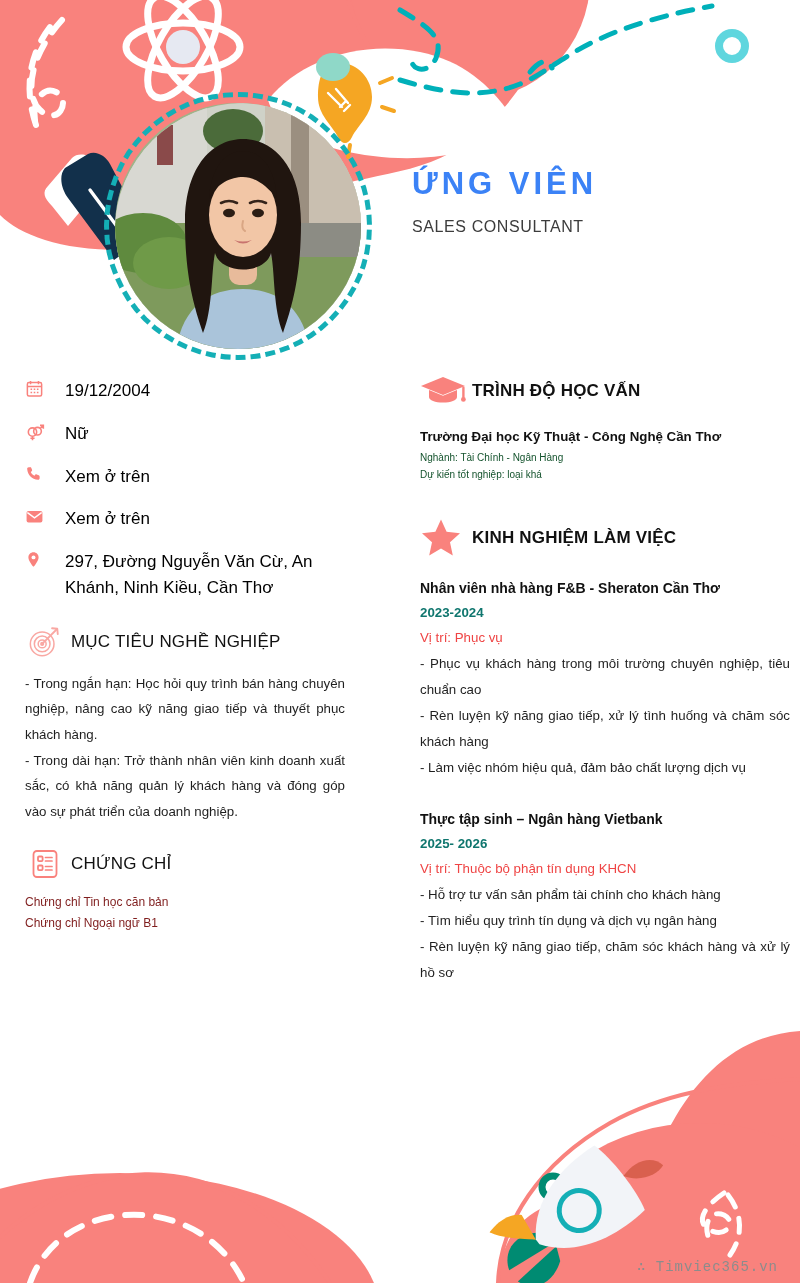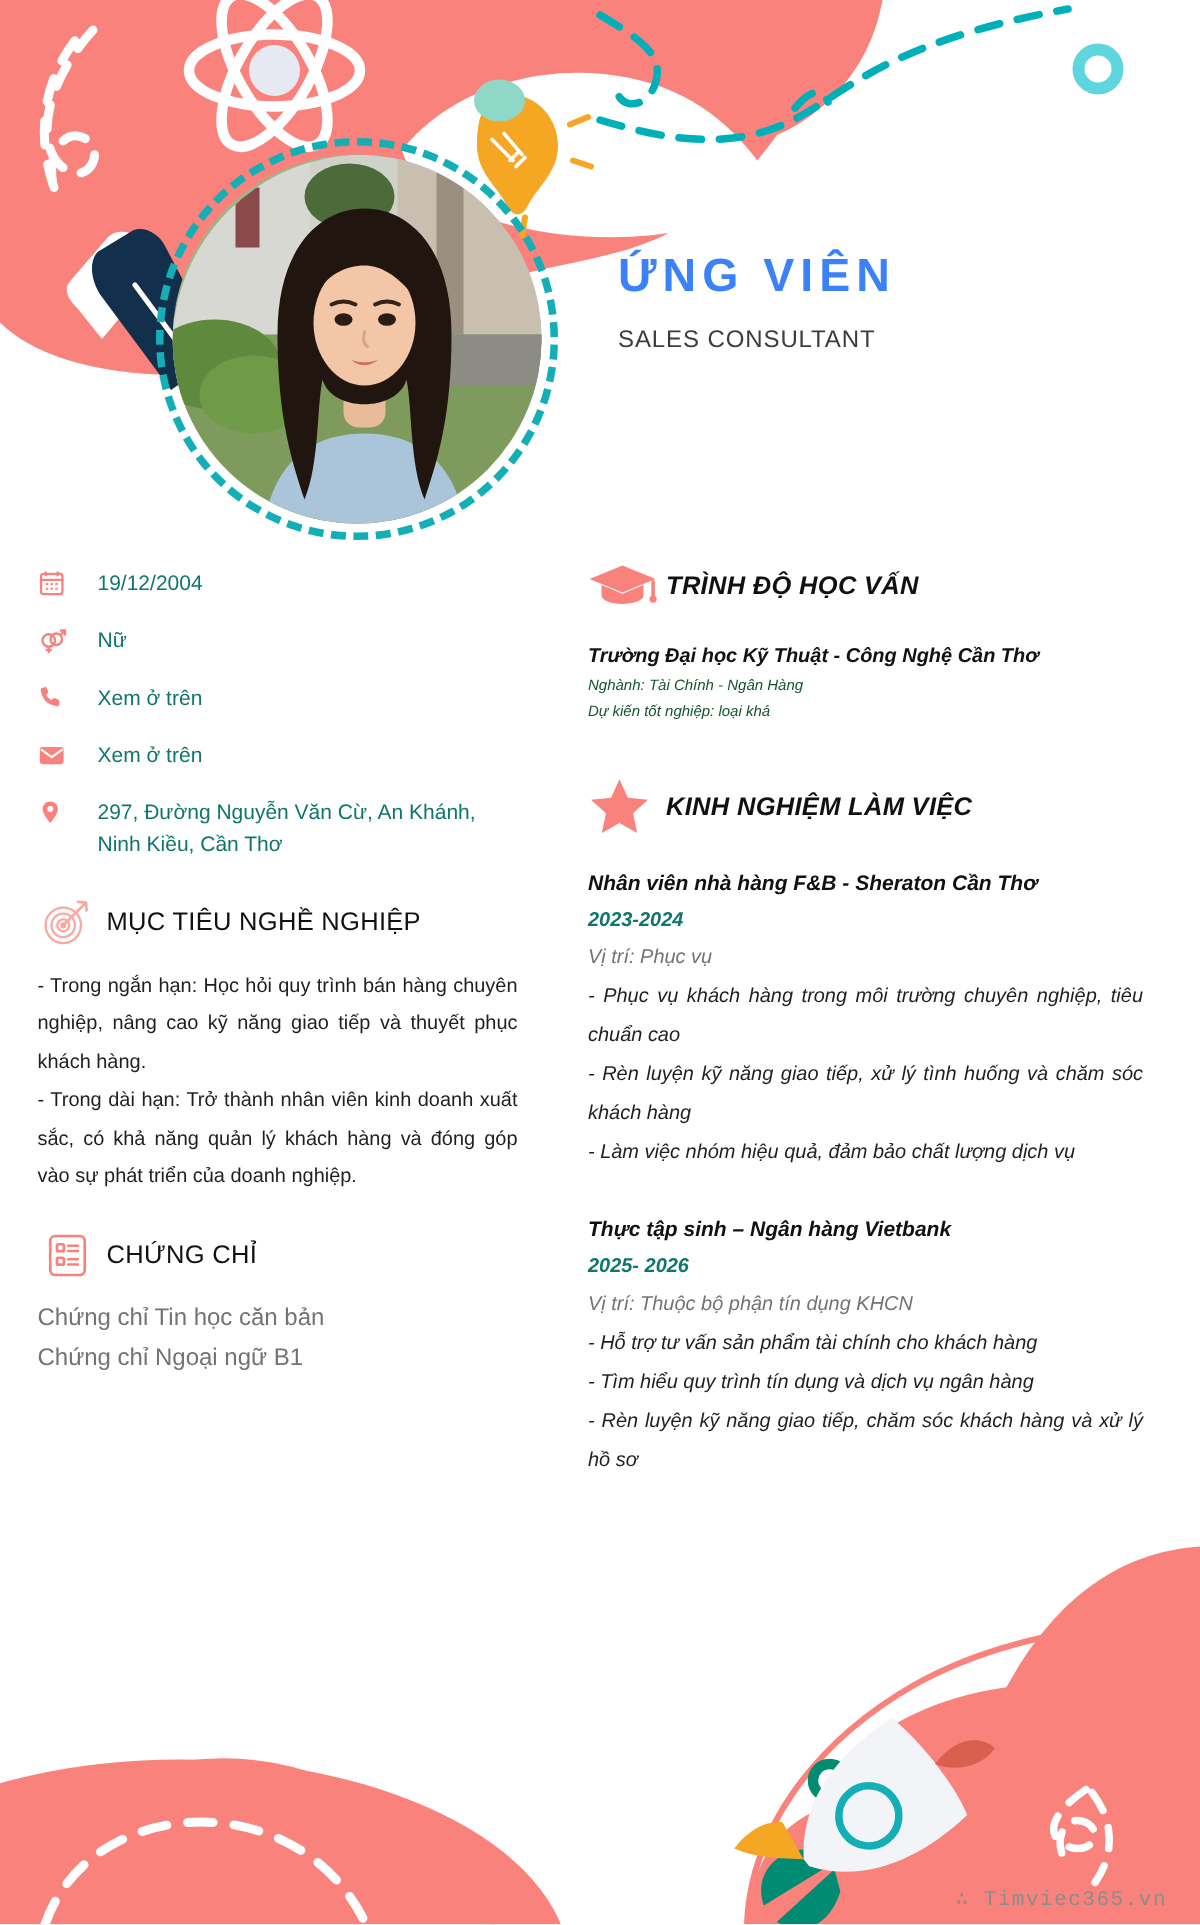--- a/index.html
+++ b/index.html
@@ -91,22 +91,22 @@
   }
   .contact-ico {
     width: 28px;
     min-width: 28px;
     display: flex;
     justify-content: flex-start;
     align-items: center;
     padding-top: 1px;
   }
   .contact-txt {
-    font-size: 14px;
-    color: #0f766e;
+    font-size: 17px;
+    color: #000000;
     line-height: 1.52;
     padding-left: 12px;
   }
 
   
   .sec-head-l {
     display: flex;
     align-items: center;
     margin-top: 24px;
     margin-bottom: 12px;
@@ -122,33 +122,32 @@
     letter-spacing: 0.2px;
     margin-left: 6px;
   }
   .para-j {
     font-size: 13.3px;
     color: #1f1f1f;
     line-height: 1.92;
     text-align: justify;
   }
   .cert-line {
-    font-size: 16px;
-    color: #737373;
+    font-size: 12px;
+    color: #7f1d1d;
     line-height: 1.72;
   }
 
   
   .right-col {
     position: absolute;
-    left: 392px;
+    left: 420px;
     top: 375px;
     width: 370px;
     z-index: 5;
-    font-style: italic;
   }
   .sec-head-r {
     display: flex;
     align-items: center;
     margin-bottom: 18px;
   }
   .sec-ico-r {
     width: 52px; min-width: 52px;
     display: flex; align-items: center;
   }
@@ -177,21 +176,21 @@
     line-height: 1.8;
   }
   .job-date {
     font-size: 13.3px;
     font-weight: bold;
     color: #0f766e;
     line-height: 1.8;
   }
   .job-pos {
     font-size: 13.3px;
-    color: #737373;
+    color: #ef4444;
     line-height: 1.95;
   }
   .job-bullet {
     font-size: 13.3px;
     color: #1f1f1f;
     line-height: 1.95;
     text-align: justify;
   }
   .gap-lg { height: 34px; }
 

